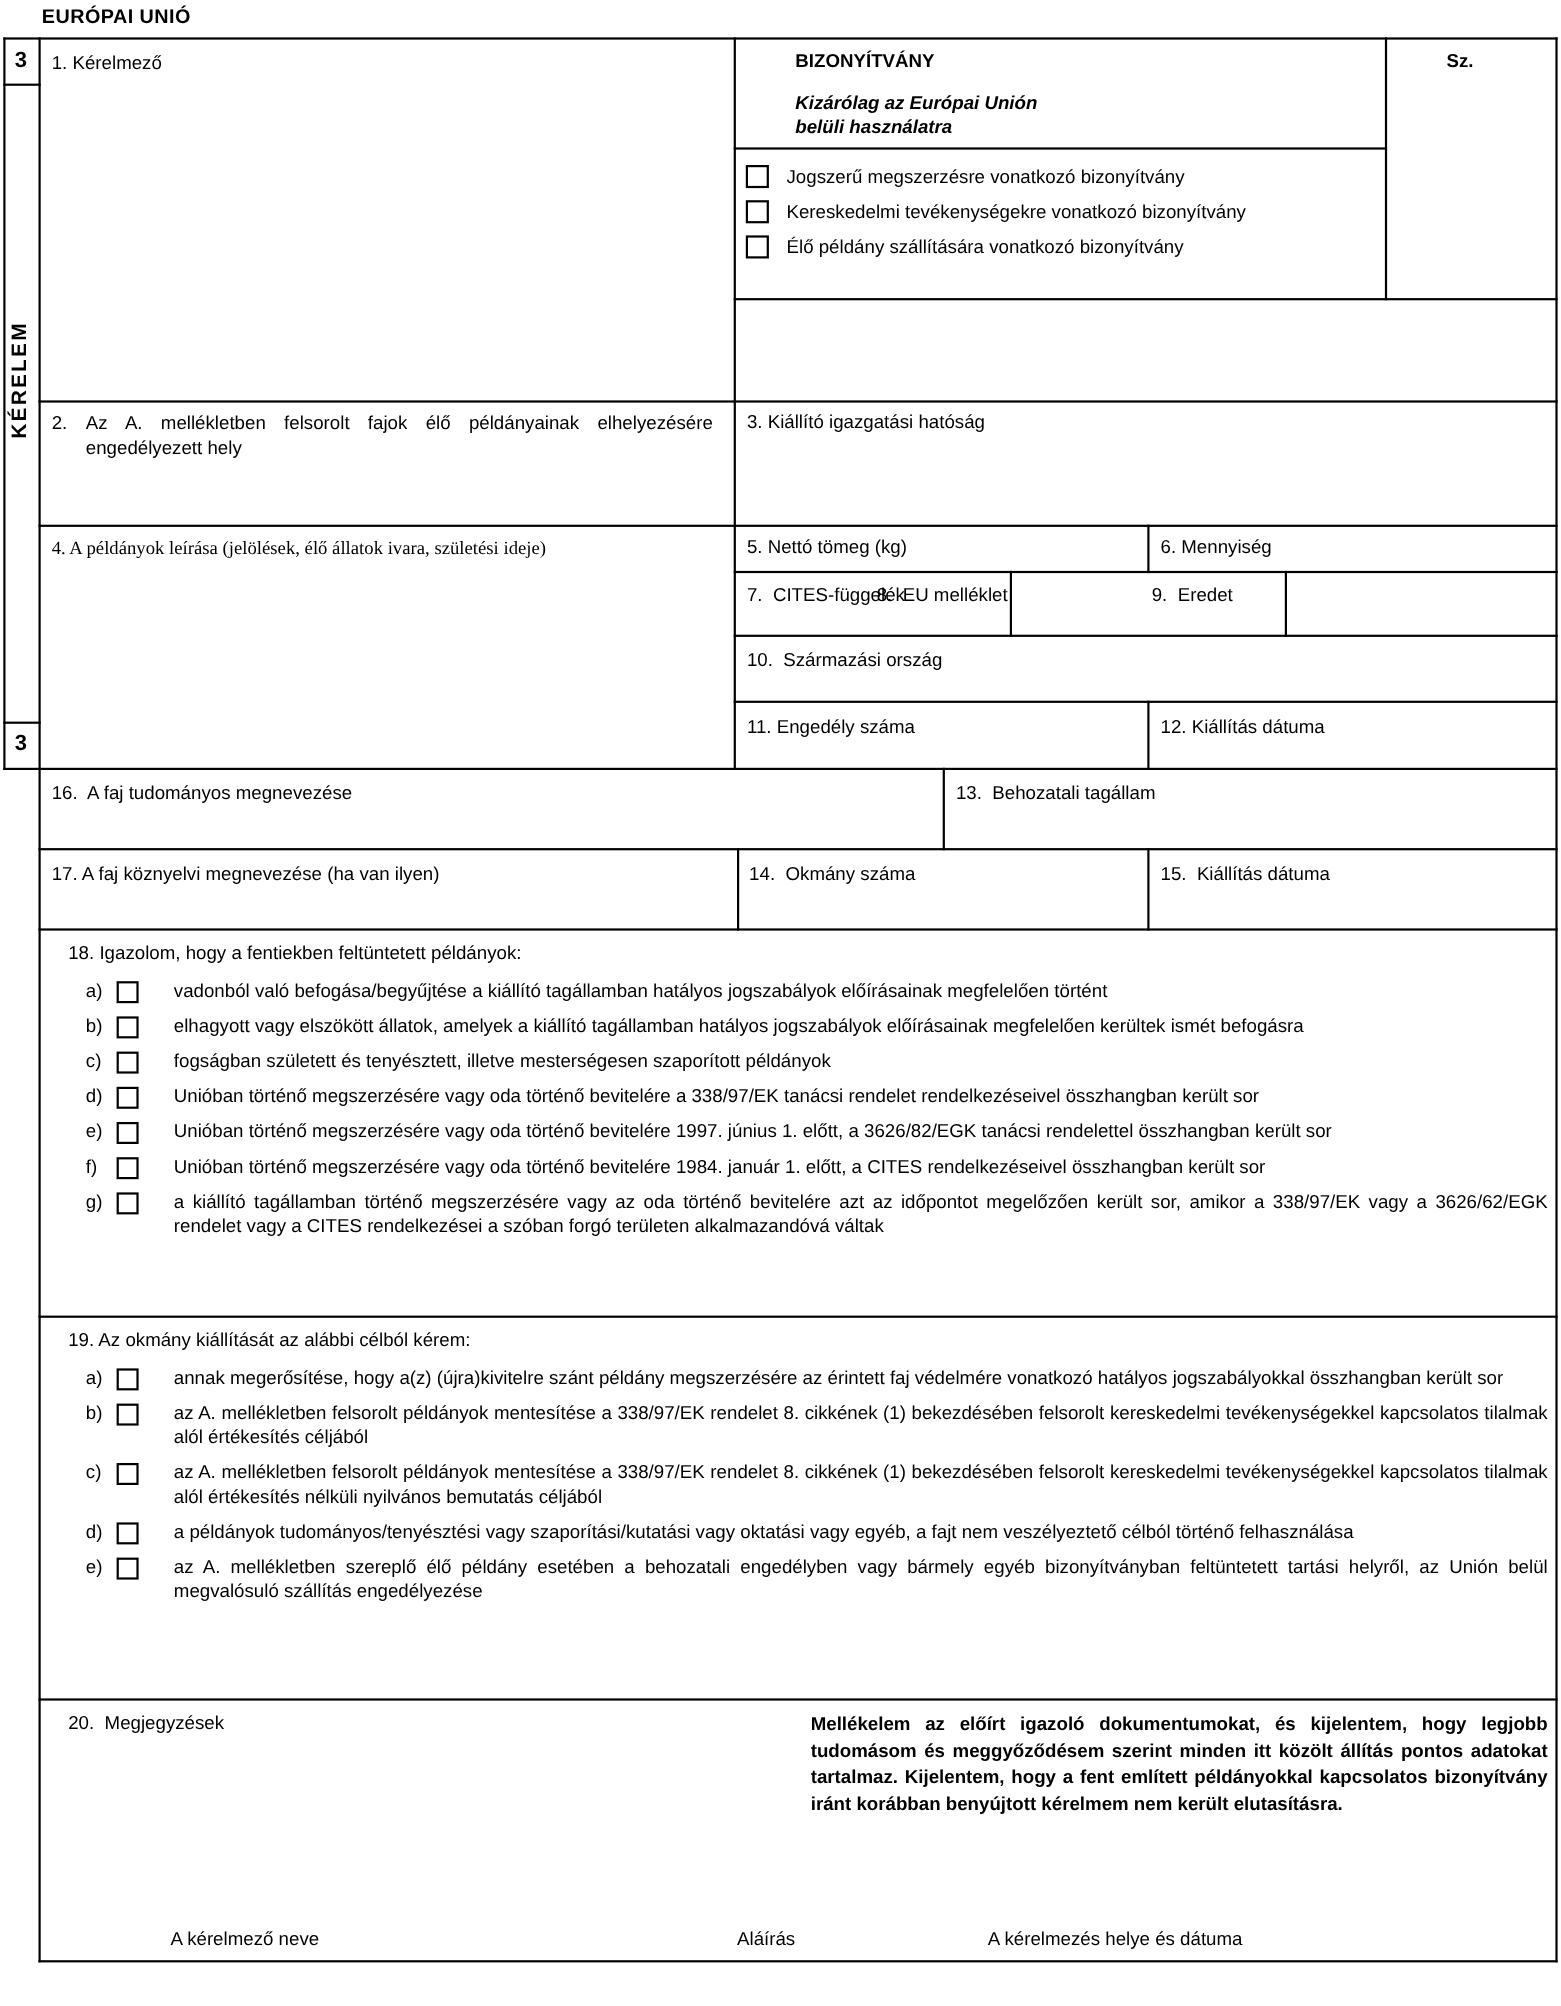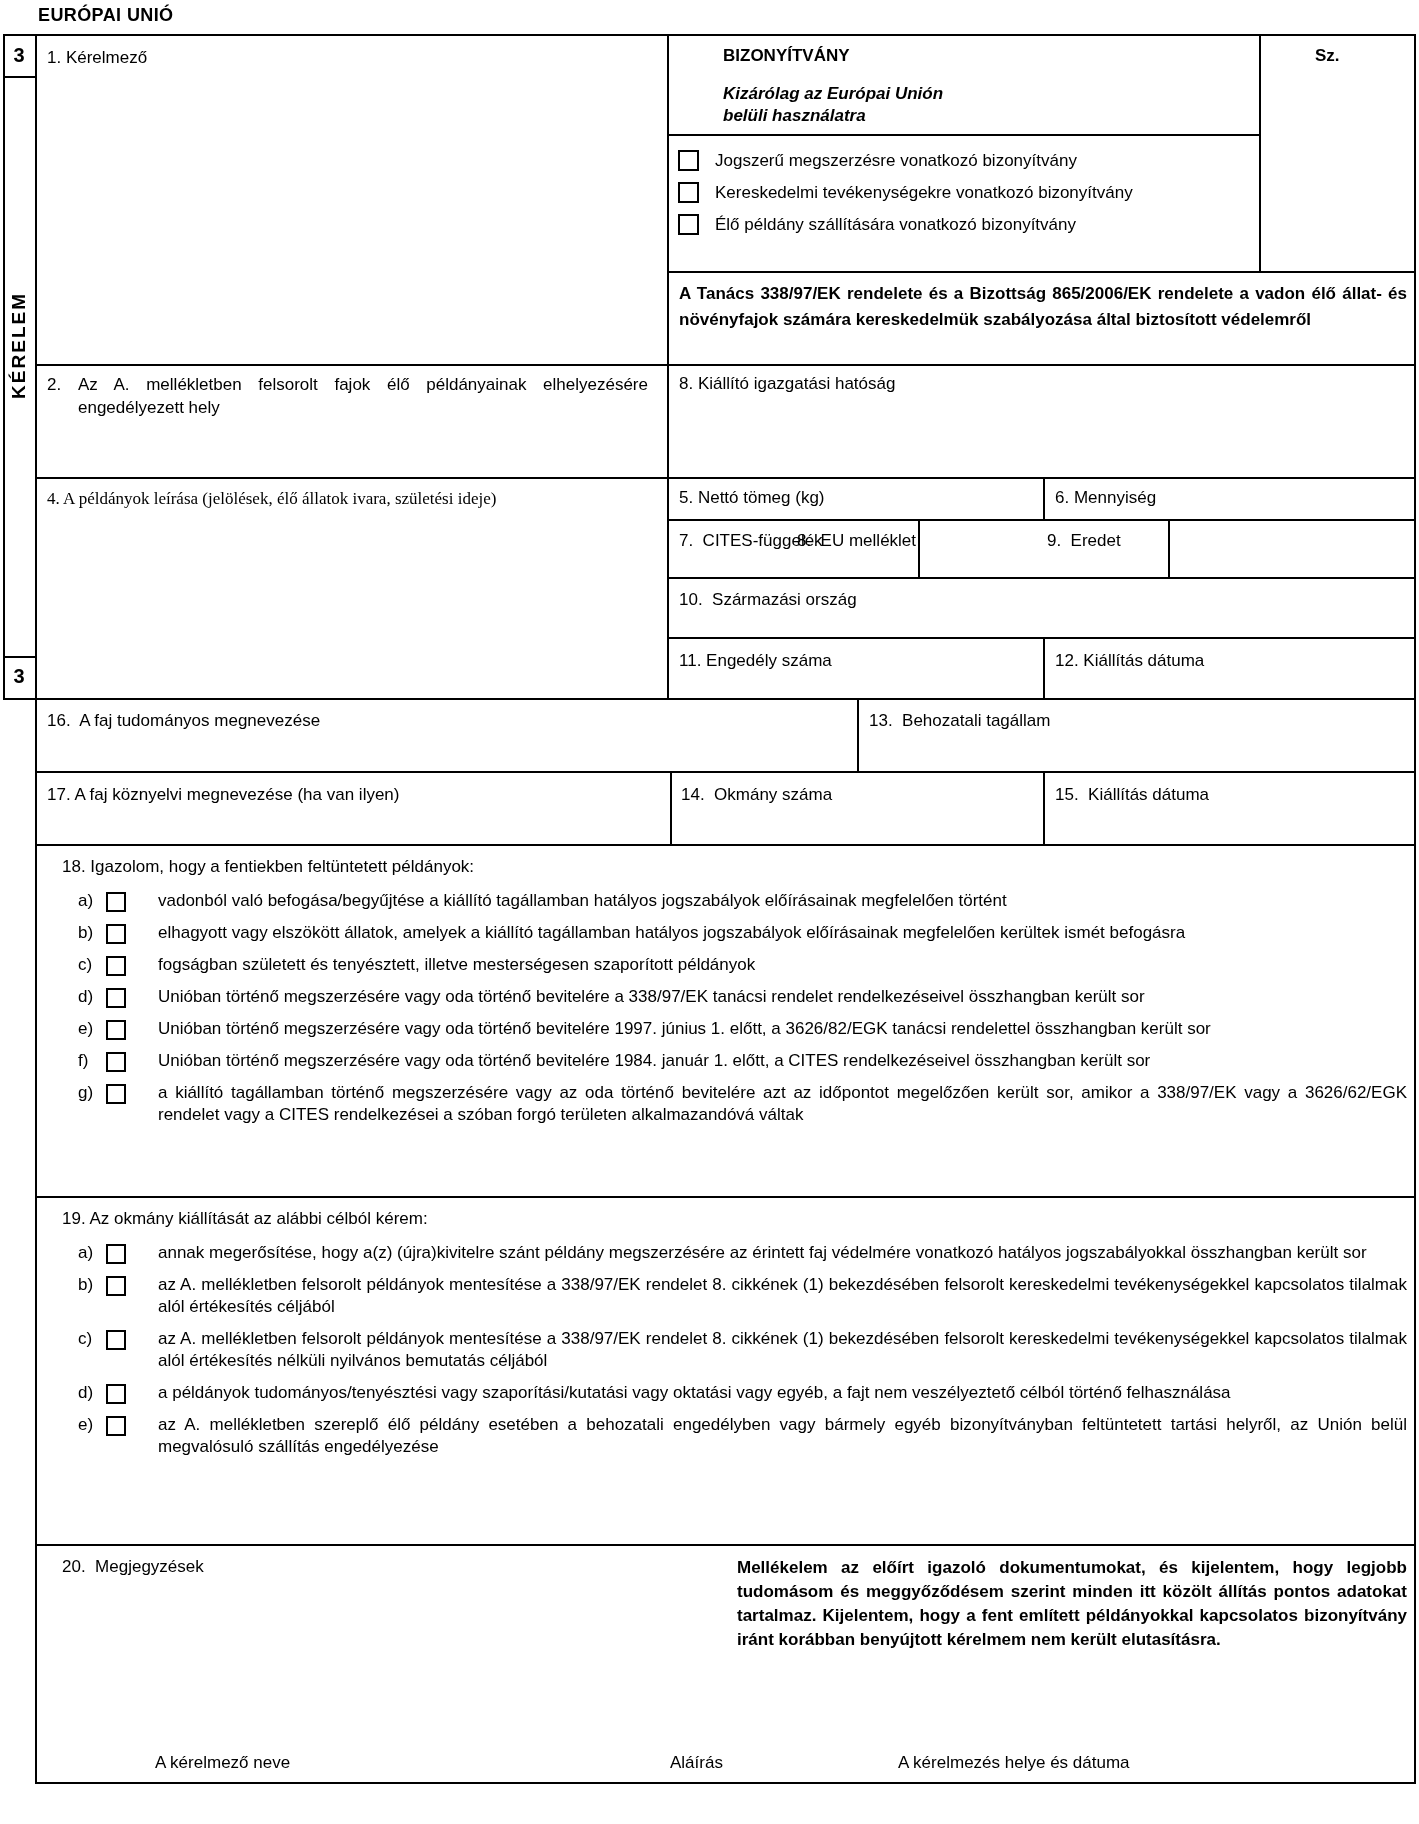--- a/index.html
+++ b/index.html
@@ -85,27 +85,26 @@
   </div>
   <div class="cbrow" style="top:182px;">
     <span class="cb"></span>
     <span class="cblbl">Kereskedelmi tevékenységekre vonatkozó bizonyítvány</span>
   </div>
   <div class="cbrow" style="top:214px;">
     <span class="cb"></span>
     <span class="cblbl">Élő példány szállítására vonatkozó bizonyítvány</span>
   </div>
 
-  <div class="par" style="left:679px;top:281px;width:728px;">A Tanács 338/97/EK rendelete és a Bizottság 865/2006/EK rendelete a vadon élő állat- és növényfajok számára kereskedelmük szabályozása által biztosított védelemről</div>
 
   <div class="hang" style="left:47px;top:373px;width:601px;">
     <span class="num">2.</span>
     <span class="txt">Az A. mellékletben felsorolt fajok élő példányainak elhelyezé­sére engedélyezett hely</span>
   </div>
-  <div class="lbl" style="left:679px;top:373px;">8. Kiállító igazgatási hatóság</div>
+  <div class="lbl" style="left:679px;top:373px;">3. Kiállító igazgatási hatóság</div>
 
   <div class="lbl" style="left:47px;top:488px;width:612px;font-family:Liberation Serif, serif;">4. A példányok leírása (jelölések, élő állatok ivara, születési ideje)</div>
   <div class="lbl" style="left:679px;top:487px;">5. Nettó tömeg (kg)</div>
   <div class="lbl" style="left:1055px;top:487px;">6. Mennyiség</div>
   <div class="lbl" style="left:679px;top:530px;">7.  CITES-függelék</div>
   <div class="lbl" style="left:797px;top:530px;">8.  EU melléklet</div>
   <div class="lbl" style="left:1047px;top:530px;">9.  Eredet</div>
   <div class="lbl" style="left:679px;top:589px;">10.  Származási ország</div>
   <div class="lbl" style="left:679px;top:650px;">11. Engedély száma</div>
   <div class="lbl" style="left:1055px;top:650px;">12. Kiállítás dátuma</div>

